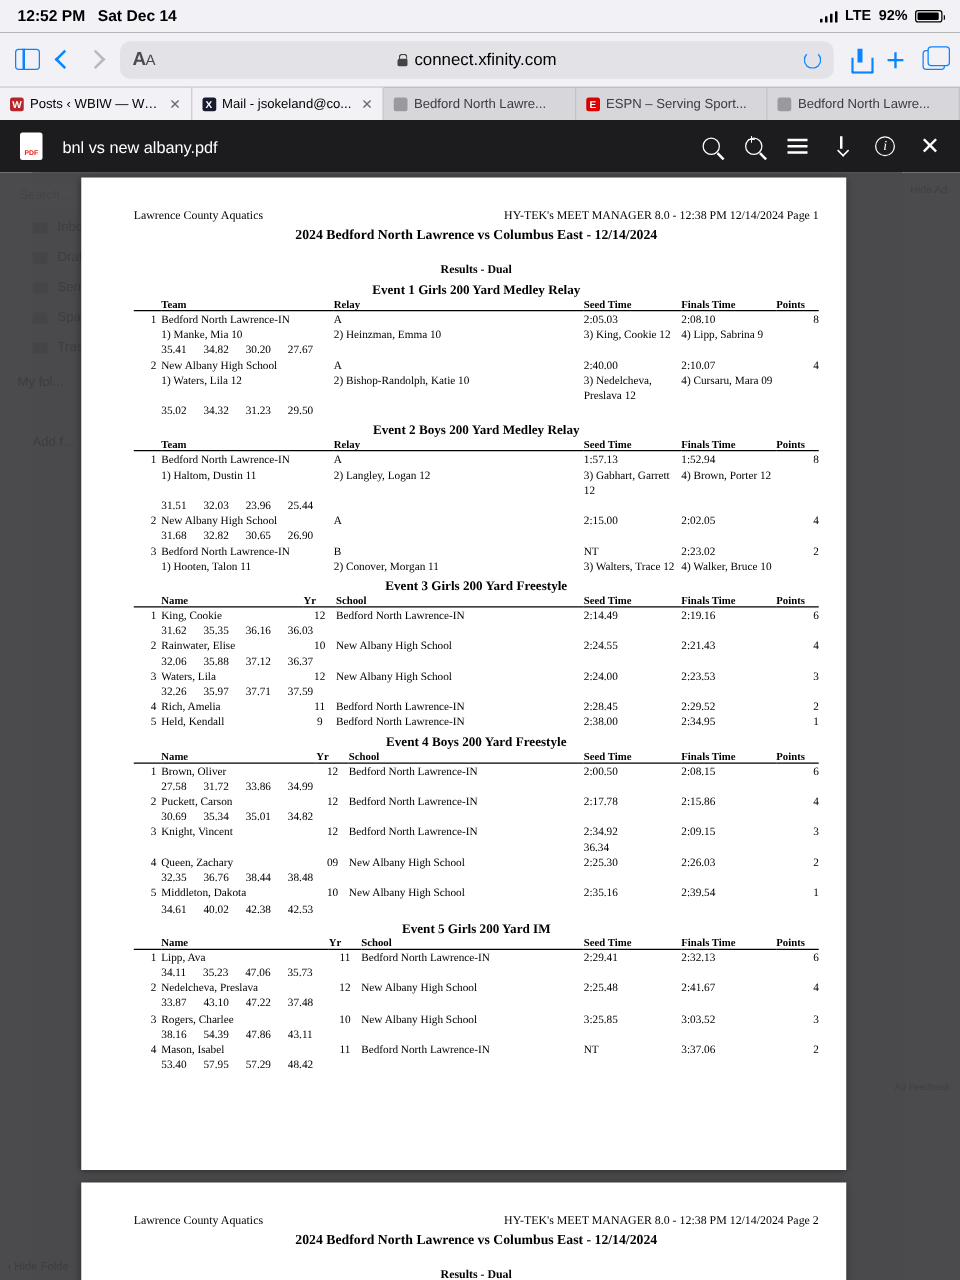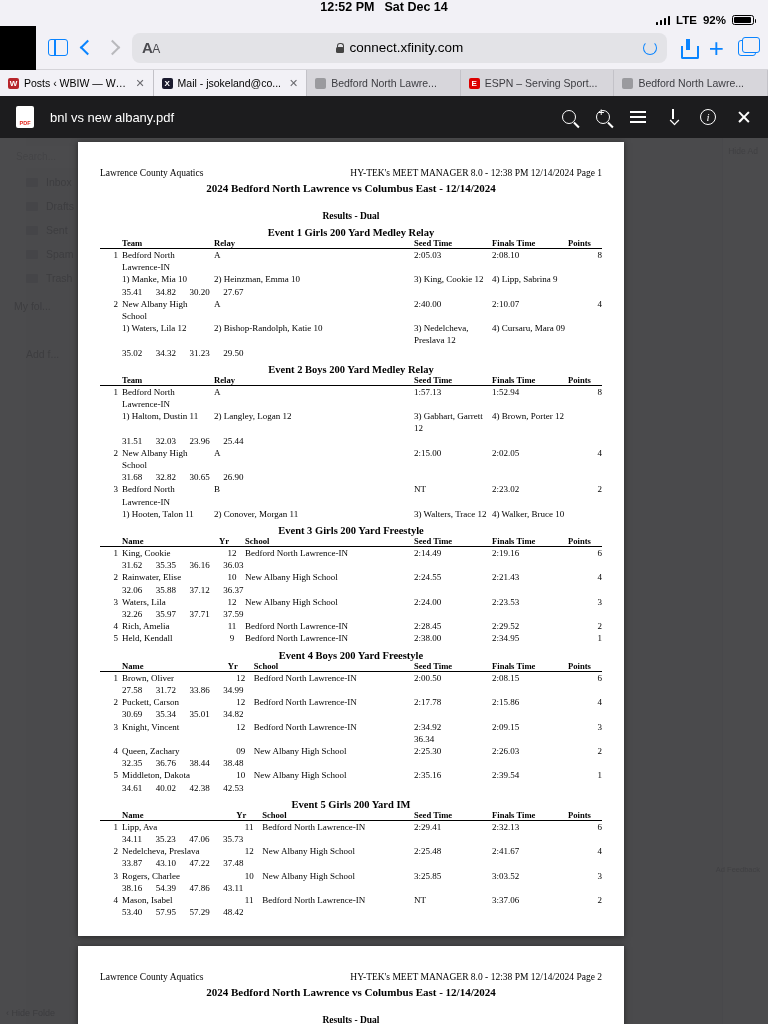--- a/index.html
+++ b/index.html
@@ -8,38 +8,38 @@
     width: 768px; height: 1024px;
     font-family: "Liberation Sans", sans-serif;
     background: #000;
     overflow: hidden;
     position: relative;
   }
 
   
   .statusbar {
     height: 26px; background:#f2f1f6; display:flex; align-items:center;
-    padding: 0 14px; font-size: 12.5px; color:#000; font-weight:600;flex-direction:column;
+    padding: 0 14px; font-size: 12.5px; color:#000; font-weight:600;
   }
   .sb-left { display:flex; gap:10px; align-items:center; }
   .sb-right { margin-left:auto; display:flex; gap:6px; align-items:center; font-size:11.5px;}
   .bars { display:flex; align-items:flex-end; gap:1.5px; height:10px;}
   .bars i { display:block; width:2.5px; background:#000; border-radius:.5px;}
   .bars i:nth-child(1){height:3px}
   .bars i:nth-child(2){height:5px}
   .bars i:nth-child(3){height:7px}
   .bars i:nth-child(4){height:9px}
   .batt { width:22px;height:10px;border:1px solid #000;border-radius:2.5px;position:relative;display:inline-block; }
   .batt::after{content:"";position:absolute;right:-3px;top:3px;width:1.5px;height:4px;background:#000;border-radius:0 1px 1px 0;}
   .batt span{position:absolute;left:1px;top:1px;bottom:1px;width:85%;background:#000;border-radius:1px;display:block;}
 
   
   .browser-bar {
     background:#f2f1f6; height:44px; display:flex; align-items:center; gap:14px;
-    padding: 0 12px; border-bottom:1px solid #d5d4d9;margin-left:36px;
+    padding: 0 12px; border-bottom:1px solid #d5d4d9;
   }
   .icon-btn { color:#0a84ff; display:flex; align-items:center; justify-content:center; cursor:default;}
   .sidebar-icon { width:20px;height:17px;border:1.8px solid #0a84ff;border-radius:3px;position:relative;}
   .sidebar-icon::after{content:"";position:absolute;left:5px;top:-1px;bottom:-1px;width:1.8px;background:#0a84ff;}
   .chev { width:11px;height:11px;border-left:2.2px solid #0a84ff;border-bottom:2.2px solid #0a84ff;transform:rotate(45deg);}
   .chev.right{transform:rotate(-135deg);border-color:#b9b9bd;}
   .urlbar {
     flex:1; height:30px; background:#e3e3e7; border-radius:8px; display:flex;
     align-items:center; justify-content:center; gap:6px; position:relative;
     font-size:13.5px; color:#000;
@@ -100,22 +100,23 @@
   .behind .hide-ad { position:absolute; right:10px; top:8px; font-size:8.5px; color:#6a6a6f;}
   .behind .ad-fb { position:absolute; right:8px; bottom:150px; font-size:7.5px; color:#6a6a6f;}
   .behind .hide-folders { position:absolute; left:6px; bottom:6px; font-size:9px; color:#3c3c41;}
   .behind .bh-right-strip{position:absolute;right:0;top:0;bottom:0;width:46px;background:#f4f4f6;border-left:1px solid #d8d8dc;}
   .behind .bh-left-strip{position:absolute;left:0;top:0;bottom:0;width:26px;background:#f4f4f6;}
 
   .scrim { position:absolute; inset:0; background:rgba(60,60,62,.92); }
 
   .pdf-scroll { position:absolute; inset:0; overflow:hidden; }
   .pdf-page {
-    position:absolute; left:78px; width:546px; background:#fff;
+    position:absolute; left:65px; width:612px; background:#fff;
     box-shadow:0 1px 6px rgba(0,0,0,.5);
+    padding-left:20px;
   }
   #page1 { top:4px; height:794px; }
   #page2 { top:808px; height:794px; }
   .pdf-inner { padding:26px 22px; font-family:"Liberation Serif", serif; color:#000; }
 
   .hdr-row { display:flex; font-size:9.5px; margin-bottom:2px;}
   .hdr-left { flex:0 0 auto; }
   .hdr-right { margin-left:auto; }
   .doc-title { text-align:center; font-weight:bold; font-size:11px; margin-top:4px;}
   .doc-sub { text-align:center; font-weight:bold; font-size:9.5px; margin-bottom:6px;margin-top:17px;}

